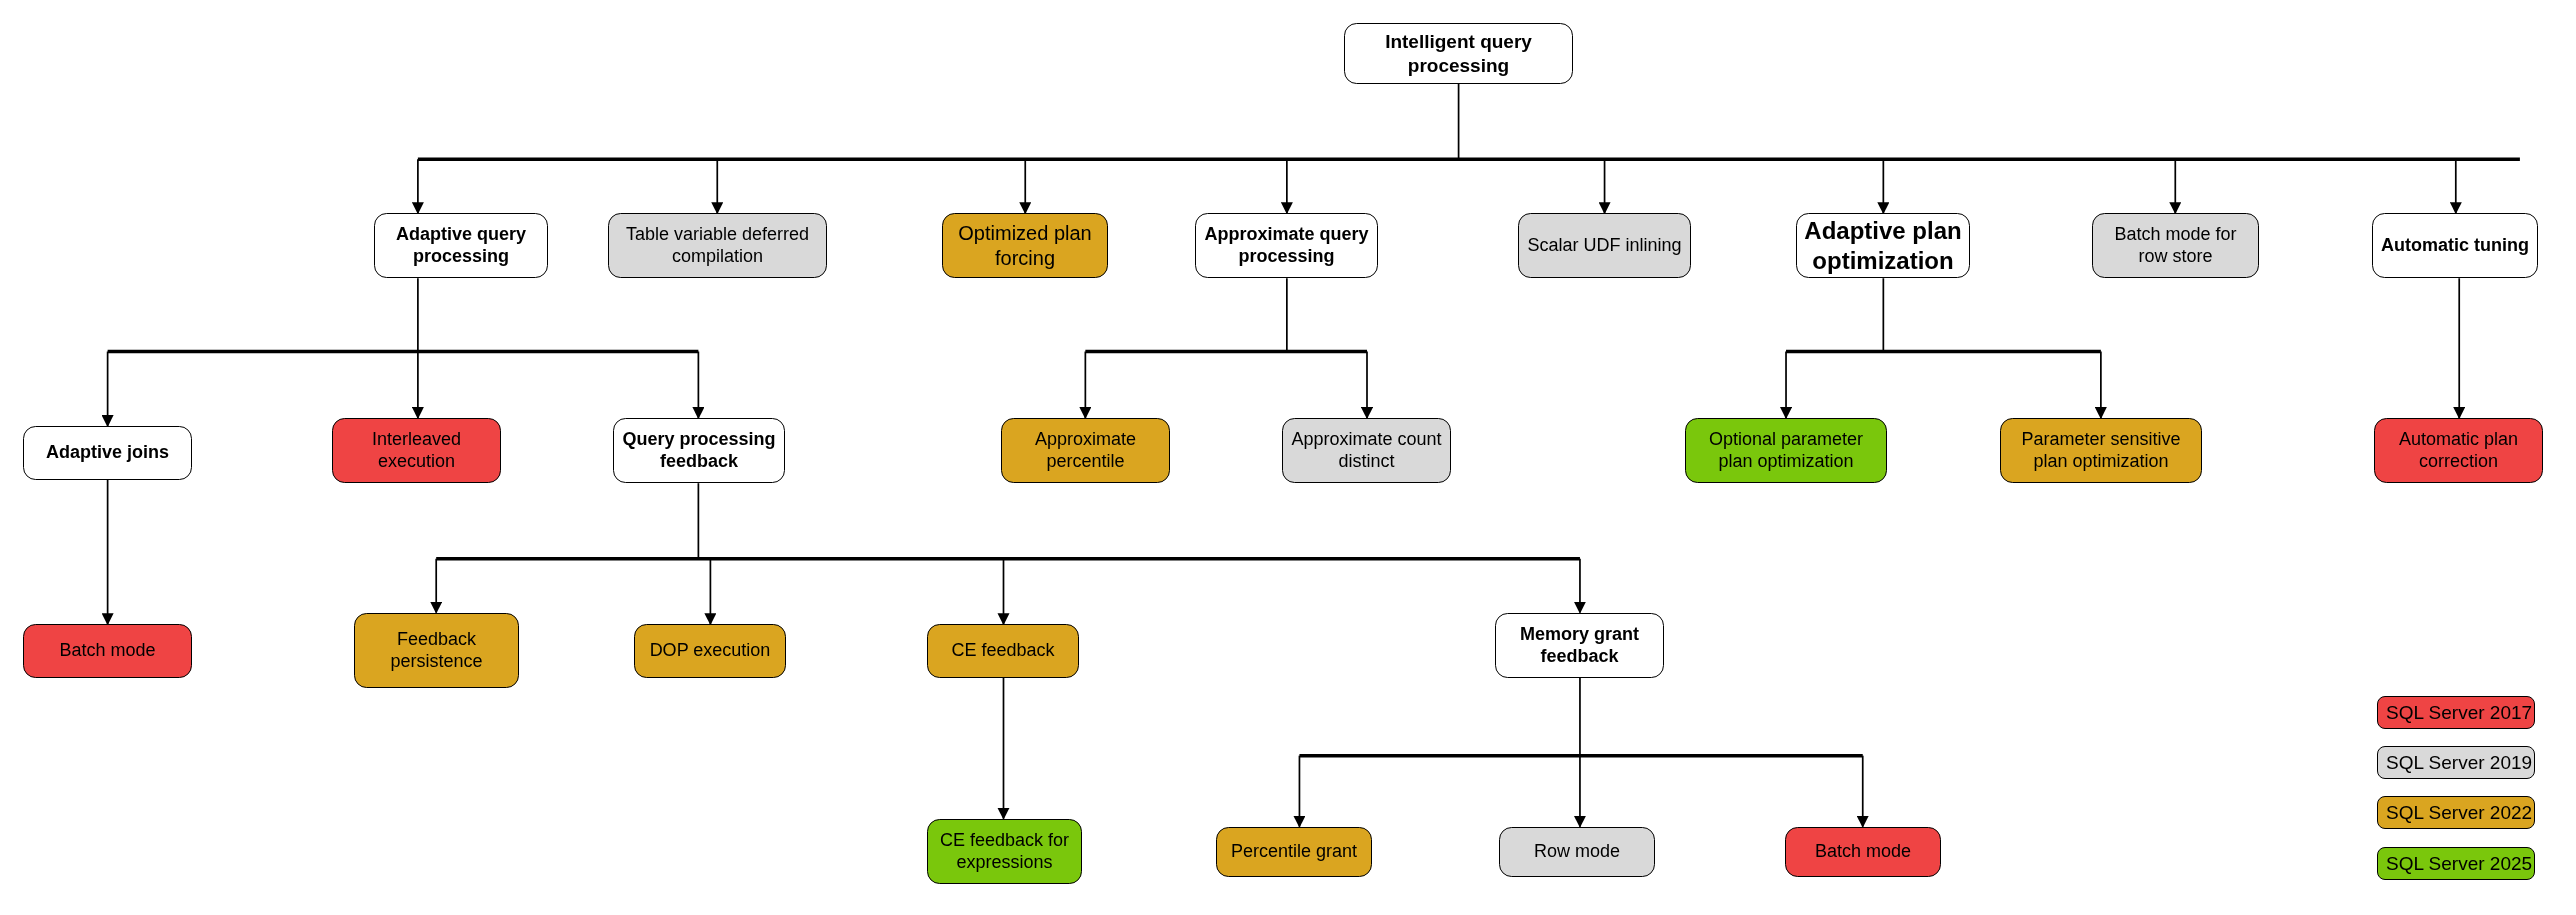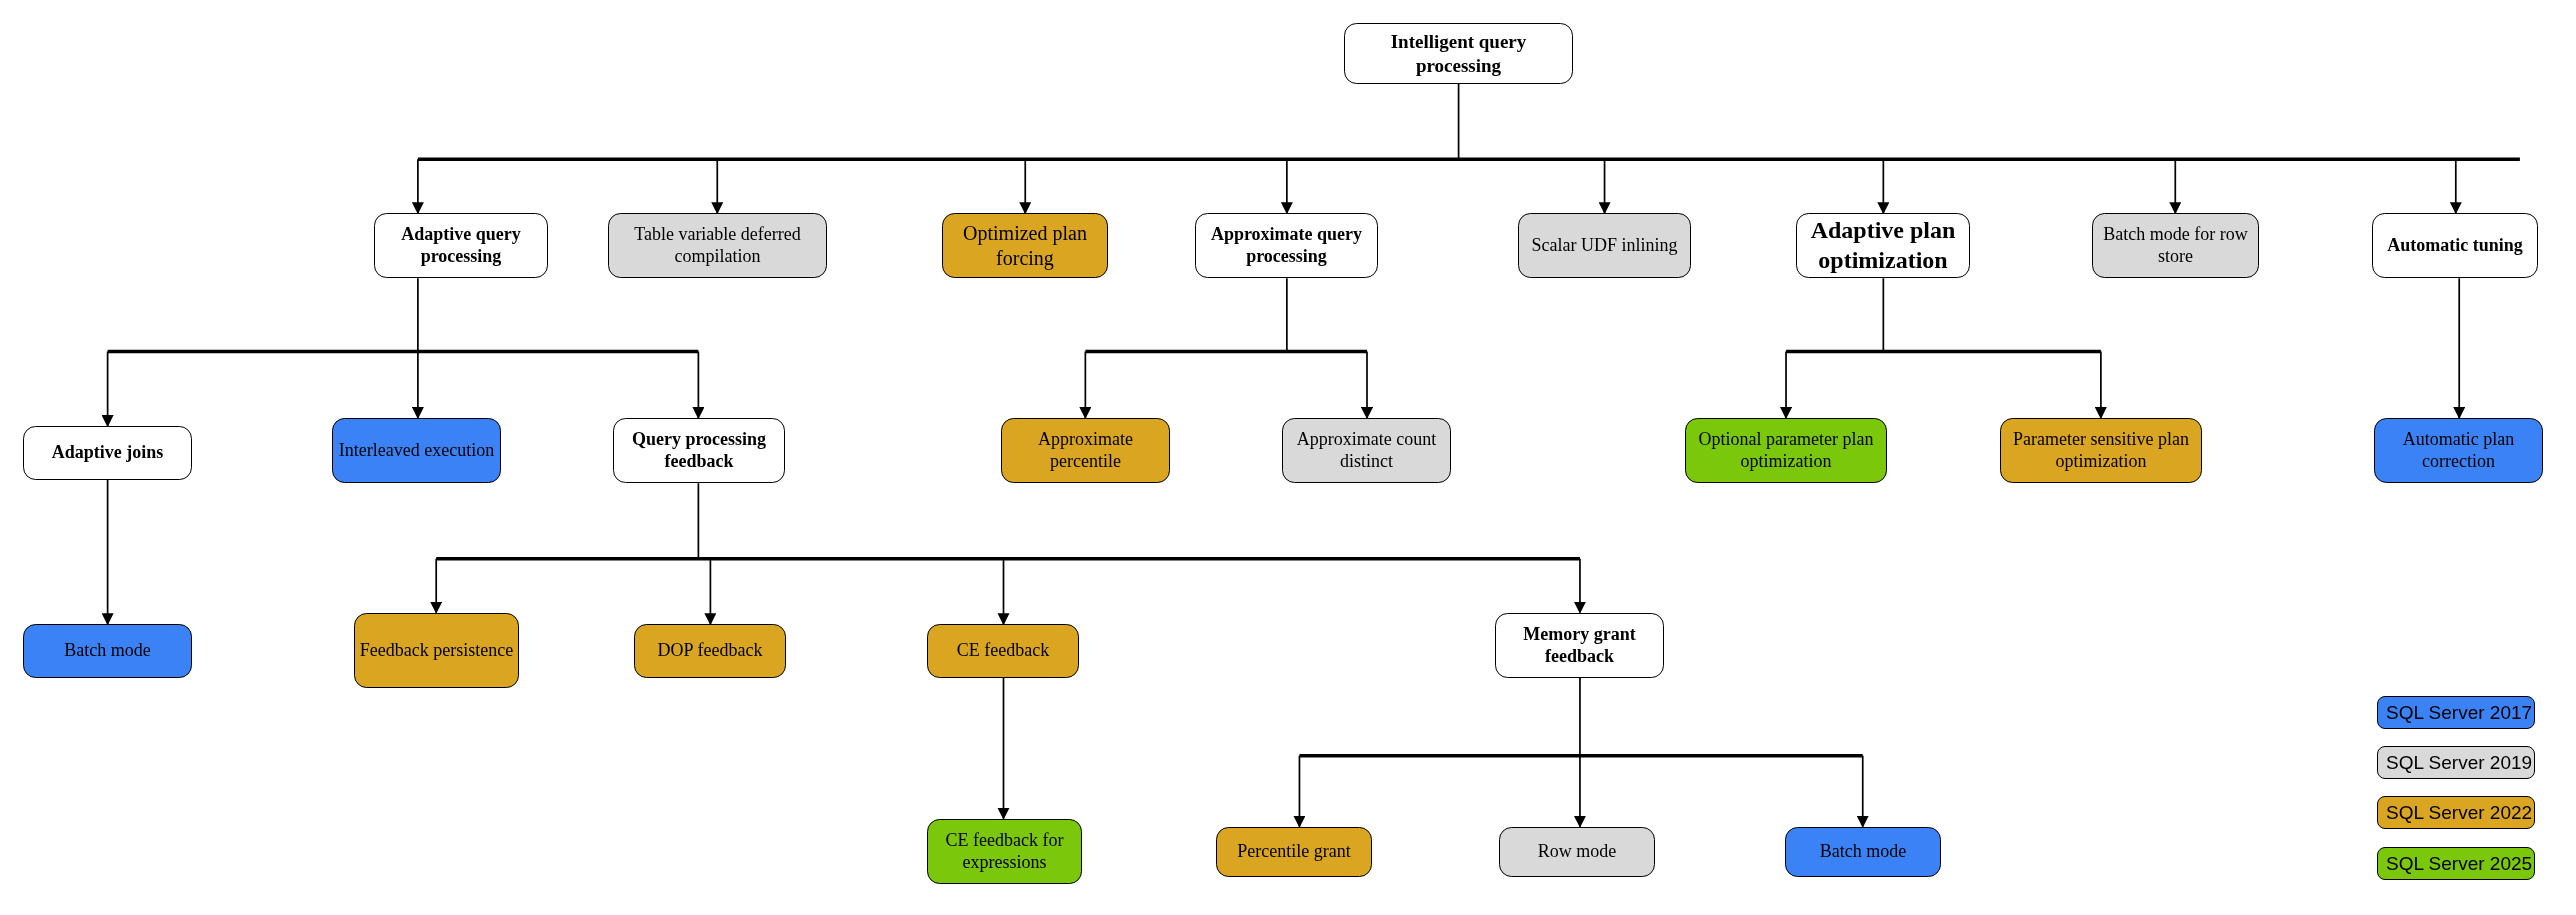--- a/index.html
+++ b/index.html
@@ -15,29 +15,29 @@
     position:absolute;
     box-sizing:border-box;
     border:1.7px solid #000000;
     border-radius:12.6px;
     display:flex;
     align-items:center;
     justify-content:center;
     text-align:center;
     line-height:1.22;
     color:#000000;
-    font-family:Liberation Serif, serif;
+    font-family:Liberation Sans, sans-serif;
     padding:1.1px 4.6px;
   }
   .node span{display:block;width:100%;}
   .fill-white{background:#ffffff;}
   .fill-gray{background:#d9d9d9;}
   .fill-orange{background:#daa520;}
   .fill-green{background:#7ac70c;}
-  .fill-blue{background:#3b82f6;}
+  .fill-blue{background:#ef4444;}
   .bold{font-weight:bold;}
   .legend-item{
     position:absolute;
     box-sizing:border-box;
     border:1.7px solid #000000;
     border-radius:8px;
     display:flex;align-items:center;
     justify-content:flex-start;
     padding-left:8px;
     font-size:19px;
@@ -148,21 +148,21 @@
       <div class="node fill-blue" style="left: 2374px; top: 418px; width: 169px; height: 65px; font-size: 18px;">
         <span>Automatic plan correction</span>
       </div>
       <div class="node fill-blue" style="left: 23px; top: 624px; width: 169px; height: 54px; font-size: 18px;">
         <span>Batch mode</span>
       </div>
       <div class="node fill-orange" style="left: 354px; top: 613px; width: 165px; height: 75px; font-size: 18px;">
         <span>Feedback persistence</span>
       </div>
       <div class="node fill-orange" style="left: 634px; top: 624px; width: 152px; height: 54px; font-size: 18px;">
-        <span>DOP feedback</span>
+        <span>DOP execution</span>
       </div>
       <div class="node fill-orange" style="left: 927px; top: 624px; width: 152px; height: 54px; font-size: 18px;">
         <span>CE feedback</span>
       </div>
       <div class="node fill-white bold" style="left: 1495px; top: 613px; width: 169px; height: 65px; font-size: 18px;">
         <span>Memory grant feedback</span>
       </div>
       <div class="node fill-green" style="left: 927px; top: 819px; width: 155px; height: 65px; font-size: 18px;">
         <span>CE feedback for expressions</span>
       </div>

